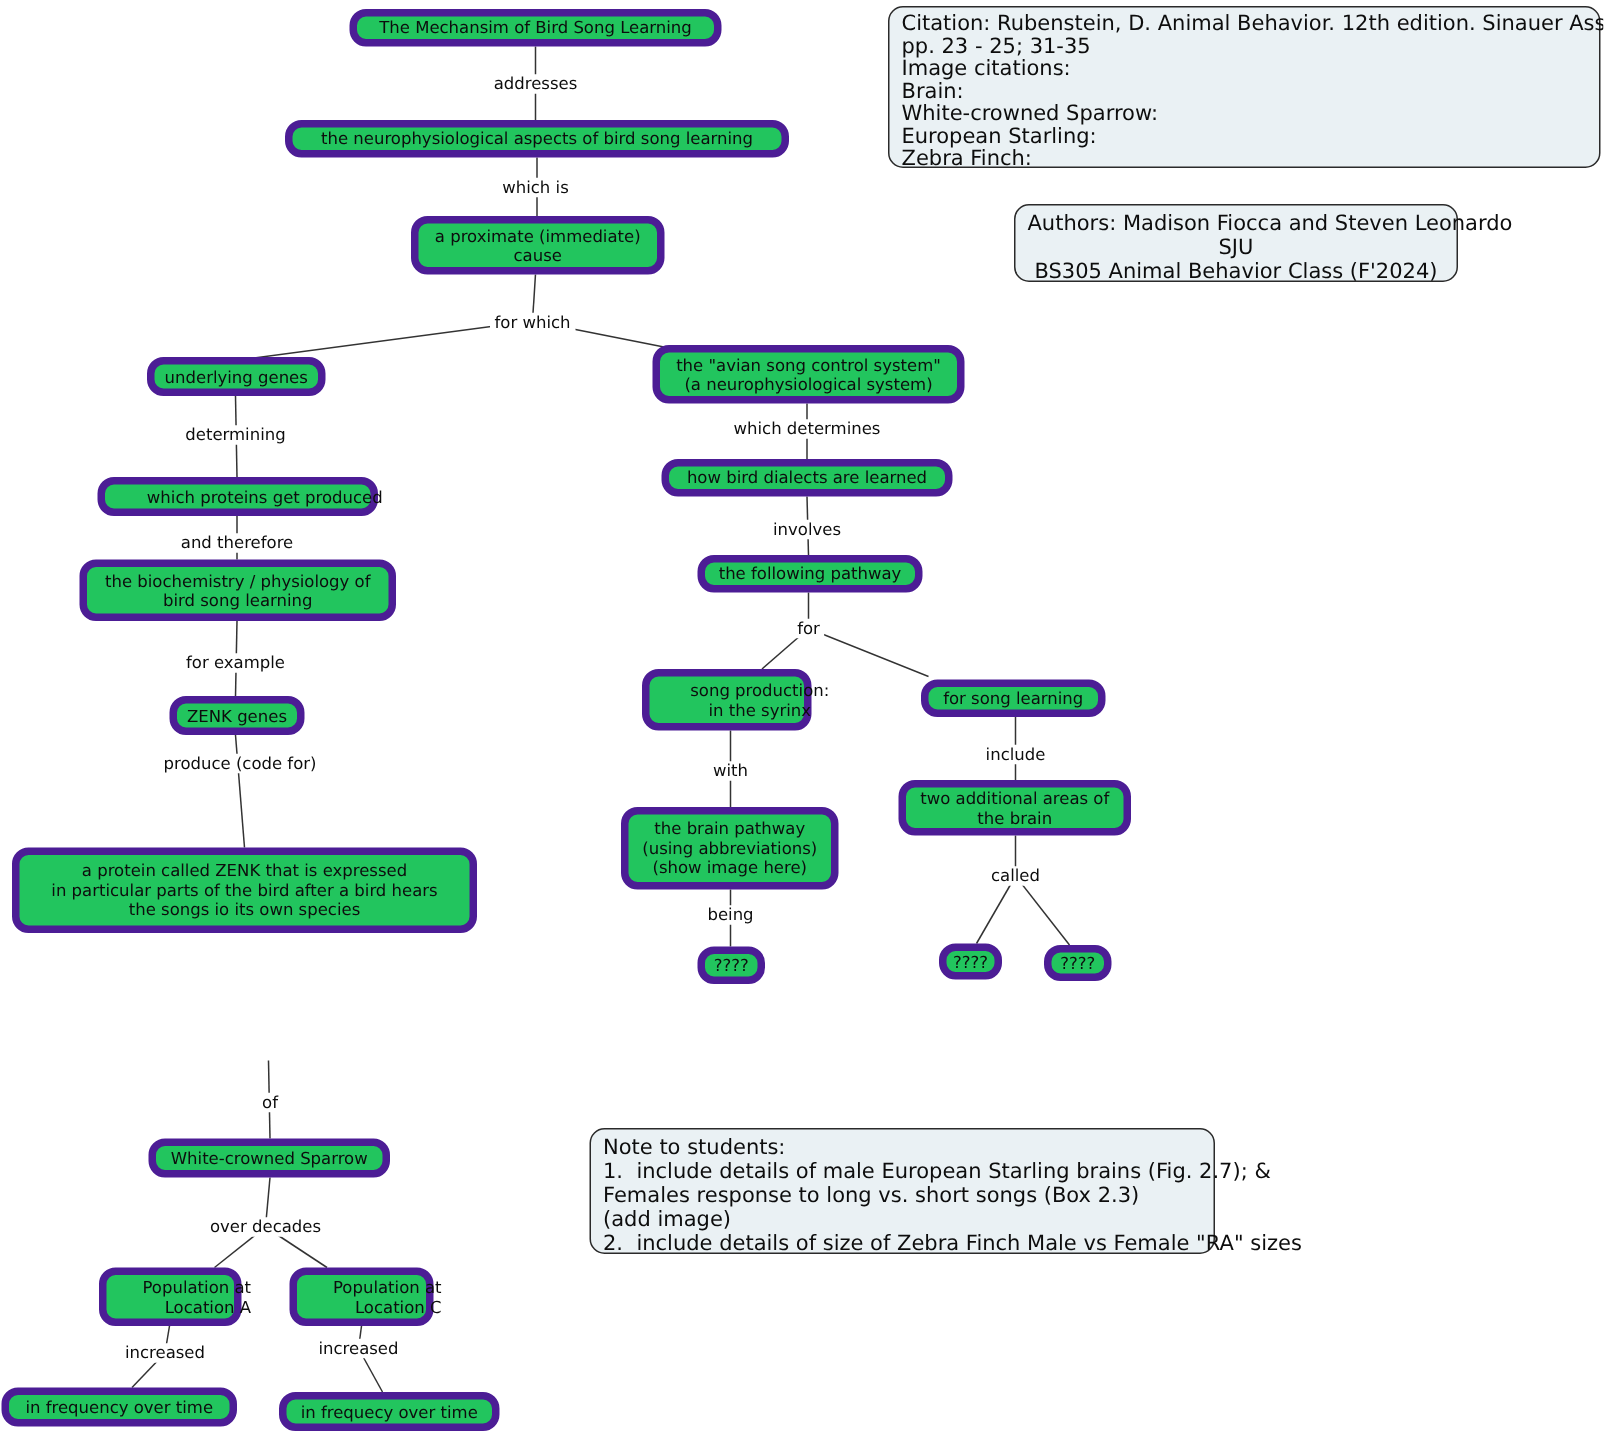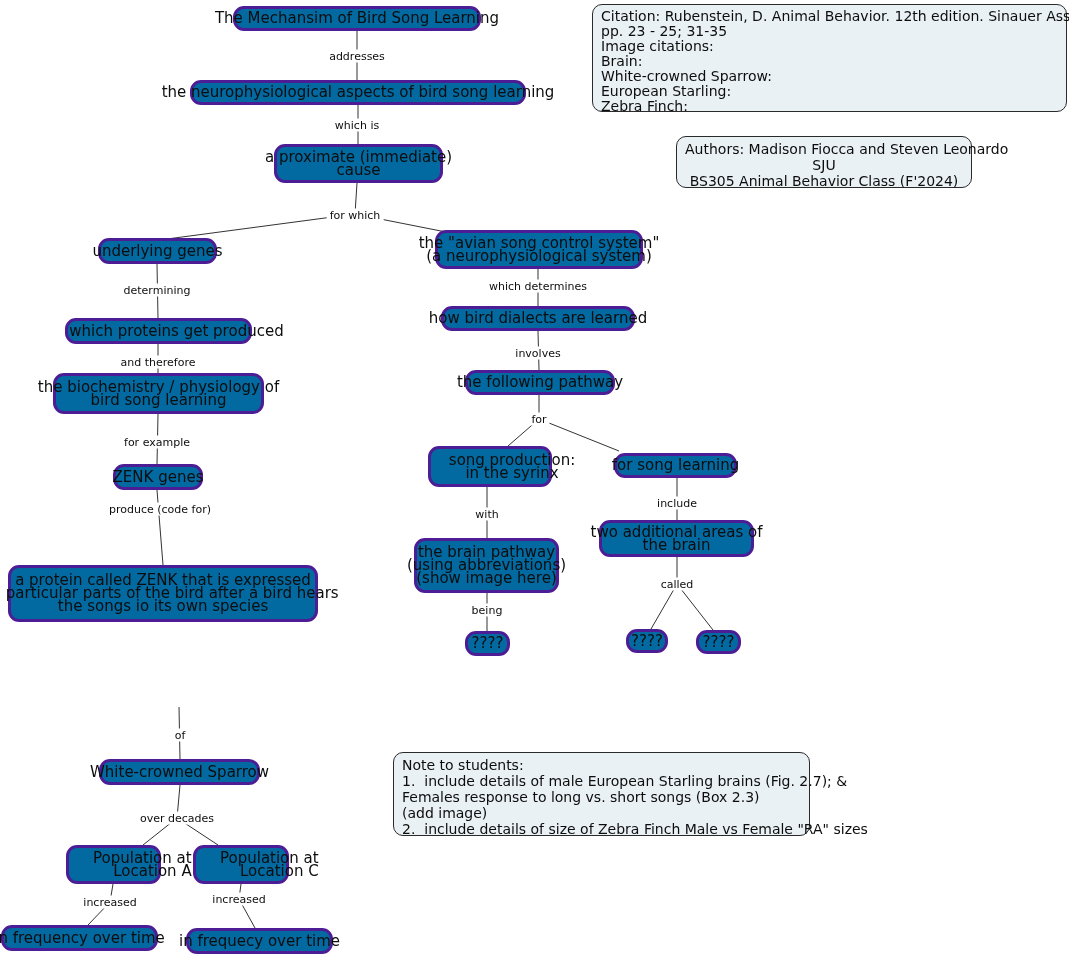--- a/index.html
+++ b/index.html
@@ -13,29 +13,29 @@
     overflow: hidden;
   }
   #wires {
     position: absolute;
     left: 0; top: 0;
     z-index: 0;
   }
   .node {
     position: absolute;
     box-sizing: border-box;
-    background: #0369a1;
-    border: 3px solid #4c1d95;
+    background: #22c55e;
+    border: 5px solid #4c1d95;
     border-radius: 11px;
     display: flex;
     align-items: center;
     justify-content: center;
     text-align: center;
     white-space: pre;
-    font-size: 15px;
+    font-size: 11px;
     line-height: 13px;
     z-index: 2;
     padding: 1px 4px;
   }
   .node.left {
     justify-content: flex-start;
     text-align: right;
     padding-left: 24px;
   }
   .infobox {
@@ -108,21 +108,21 @@
   <div class="node" style="left:53px;top:373px;width:211px;height:41px;">the biochemistry / physiology of
 bird song learning</div>
   <div class="node" style="left:113px;top:464px;width:90px;height:26px;">ZENK genes</div>
   <div class="node" style="left:8px;top:565px;width:310px;height:57px;">a protein called ZENK that is expressed
 in particular parts of the bird after a bird hears
 the songs io its own species</div>
   <div class="node" style="left:435px;top:230px;width:208px;height:39px;">the "avian song control system"
 (a neurophysiological system)</div>
   <div class="node" style="left:441px;top:306px;width:194px;height:25px;">how bird dialects are learned</div>
   <div class="node" style="left:465px;top:370px;width:150px;height:25px;">the following pathway</div>
-  <div class="node" style="left:428px;top:446px;width:124px;height:41px;padding-left:48px;">song production:
+  <div class="node" style="left:428px;top:446px;width:113px;height:41px;padding-left:48px;">song production:
 in the syrinx</div>
   <div class="node" style="left:414px;top:538px;width:145px;height:55px;">the brain pathway
 (using abbreviations)
 (show image here)</div>
   <div class="node" style="left:465px;top:631px;width:45px;height:25px;">????</div>
   <div class="node" style="left:614px;top:453px;width:123px;height:25px;">for song learning</div>
   <div class="node" style="left:599px;top:520px;width:155px;height:37px;">two additional areas of
 the brain</div>
   <div class="node" style="left:626px;top:629px;width:42px;height:24px;">????</div>
   <div class="node" style="left:696px;top:630px;width:45px;height:24px;">????</div>

